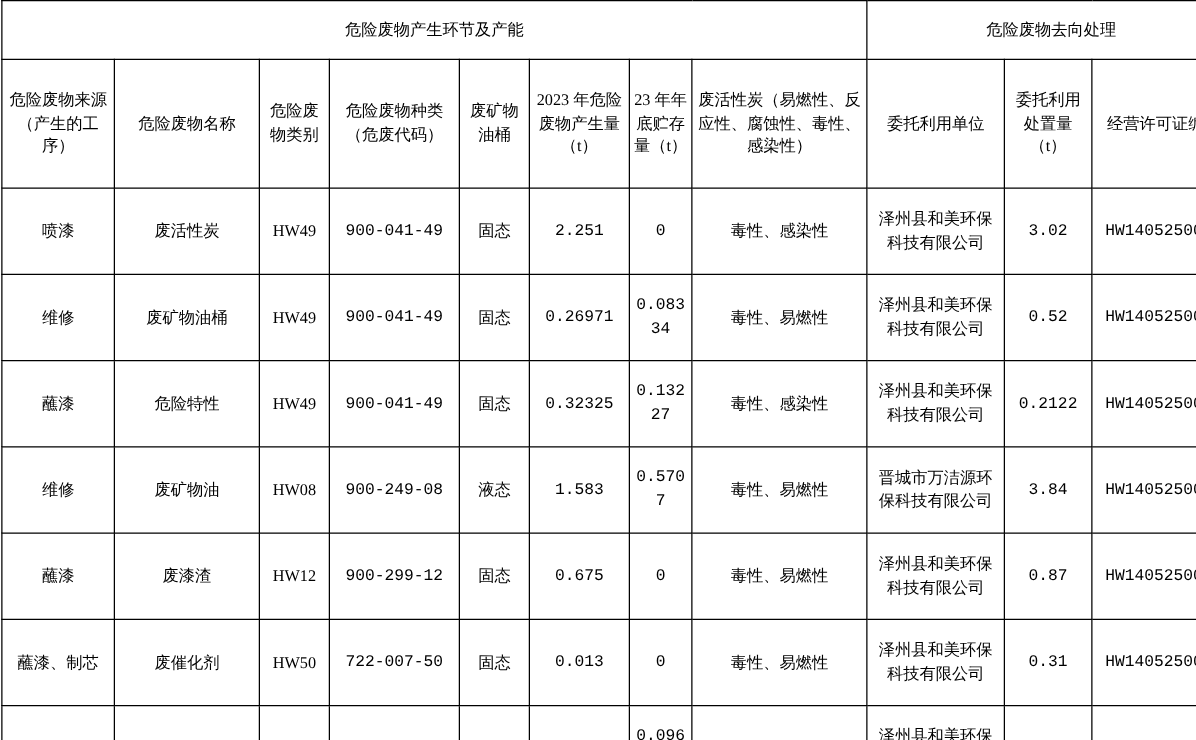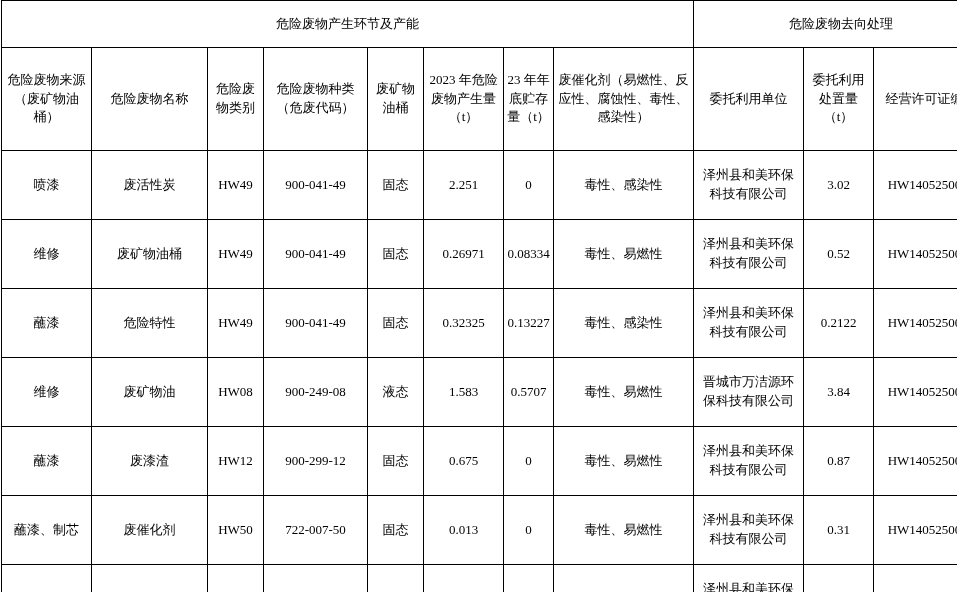--- a/index.html
+++ b/index.html
@@ -46,21 +46,21 @@
     height: 96px;
     font-size: 13px;
     padding: 3px 4px;
   }
   
   .body-row td {
     height: 62px;
     font-size: 13px;
   }
   .num {
-    font-family: Liberation Serif, serif;
+    font-family: Liberation Mono, monospace;
   }
   .cell-tight {
     padding-left: 2px;
     padding-right: 2px;
   }
 </style>
 </head>
 <body>
 
 <div class="sheet">
@@ -77,28 +77,28 @@
       <col style="width:110px">
       <col style="width:70px">
       <col style="width:115px">
     </colgroup>
     <tbody>
       <tr class="group-row">
         <td colspan="8">危险废物产生环节及产能</td>
         <td colspan="3">危险废物去向处理</td>
       </tr>
       <tr class="head-row">
-        <td>危险废物来源（废矿物油桶）</td>
+        <td>危险废物来源（产生的工序）</td>
         <td>危险废物名称</td>
         <td class="cell-tight">危险废物类别</td>
         <td>危险废物种类（危废代码）</td>
         <td class="cell-tight">废矿物油桶</td>
         <td>2023 年危险废物产生量（t）</td>
         <td class="cell-tight">23 年年底贮存量（t）</td>
-        <td>废催化剂（易燃性、反应性、腐蚀性、毒性、感染性）</td>
+        <td>废活性炭（易燃性、反应性、腐蚀性、毒性、感染性）</td>
         <td>委托利用单位</td>
         <td>委托利用处置量（t）</td>
         <td>经营许可证编号</td>
       </tr>
 
       <tr class="body-row">
         <td>喷漆</td>
         <td>废活性炭</td>
         <td>HW49</td>
         <td class="num">900-041-49</td>

